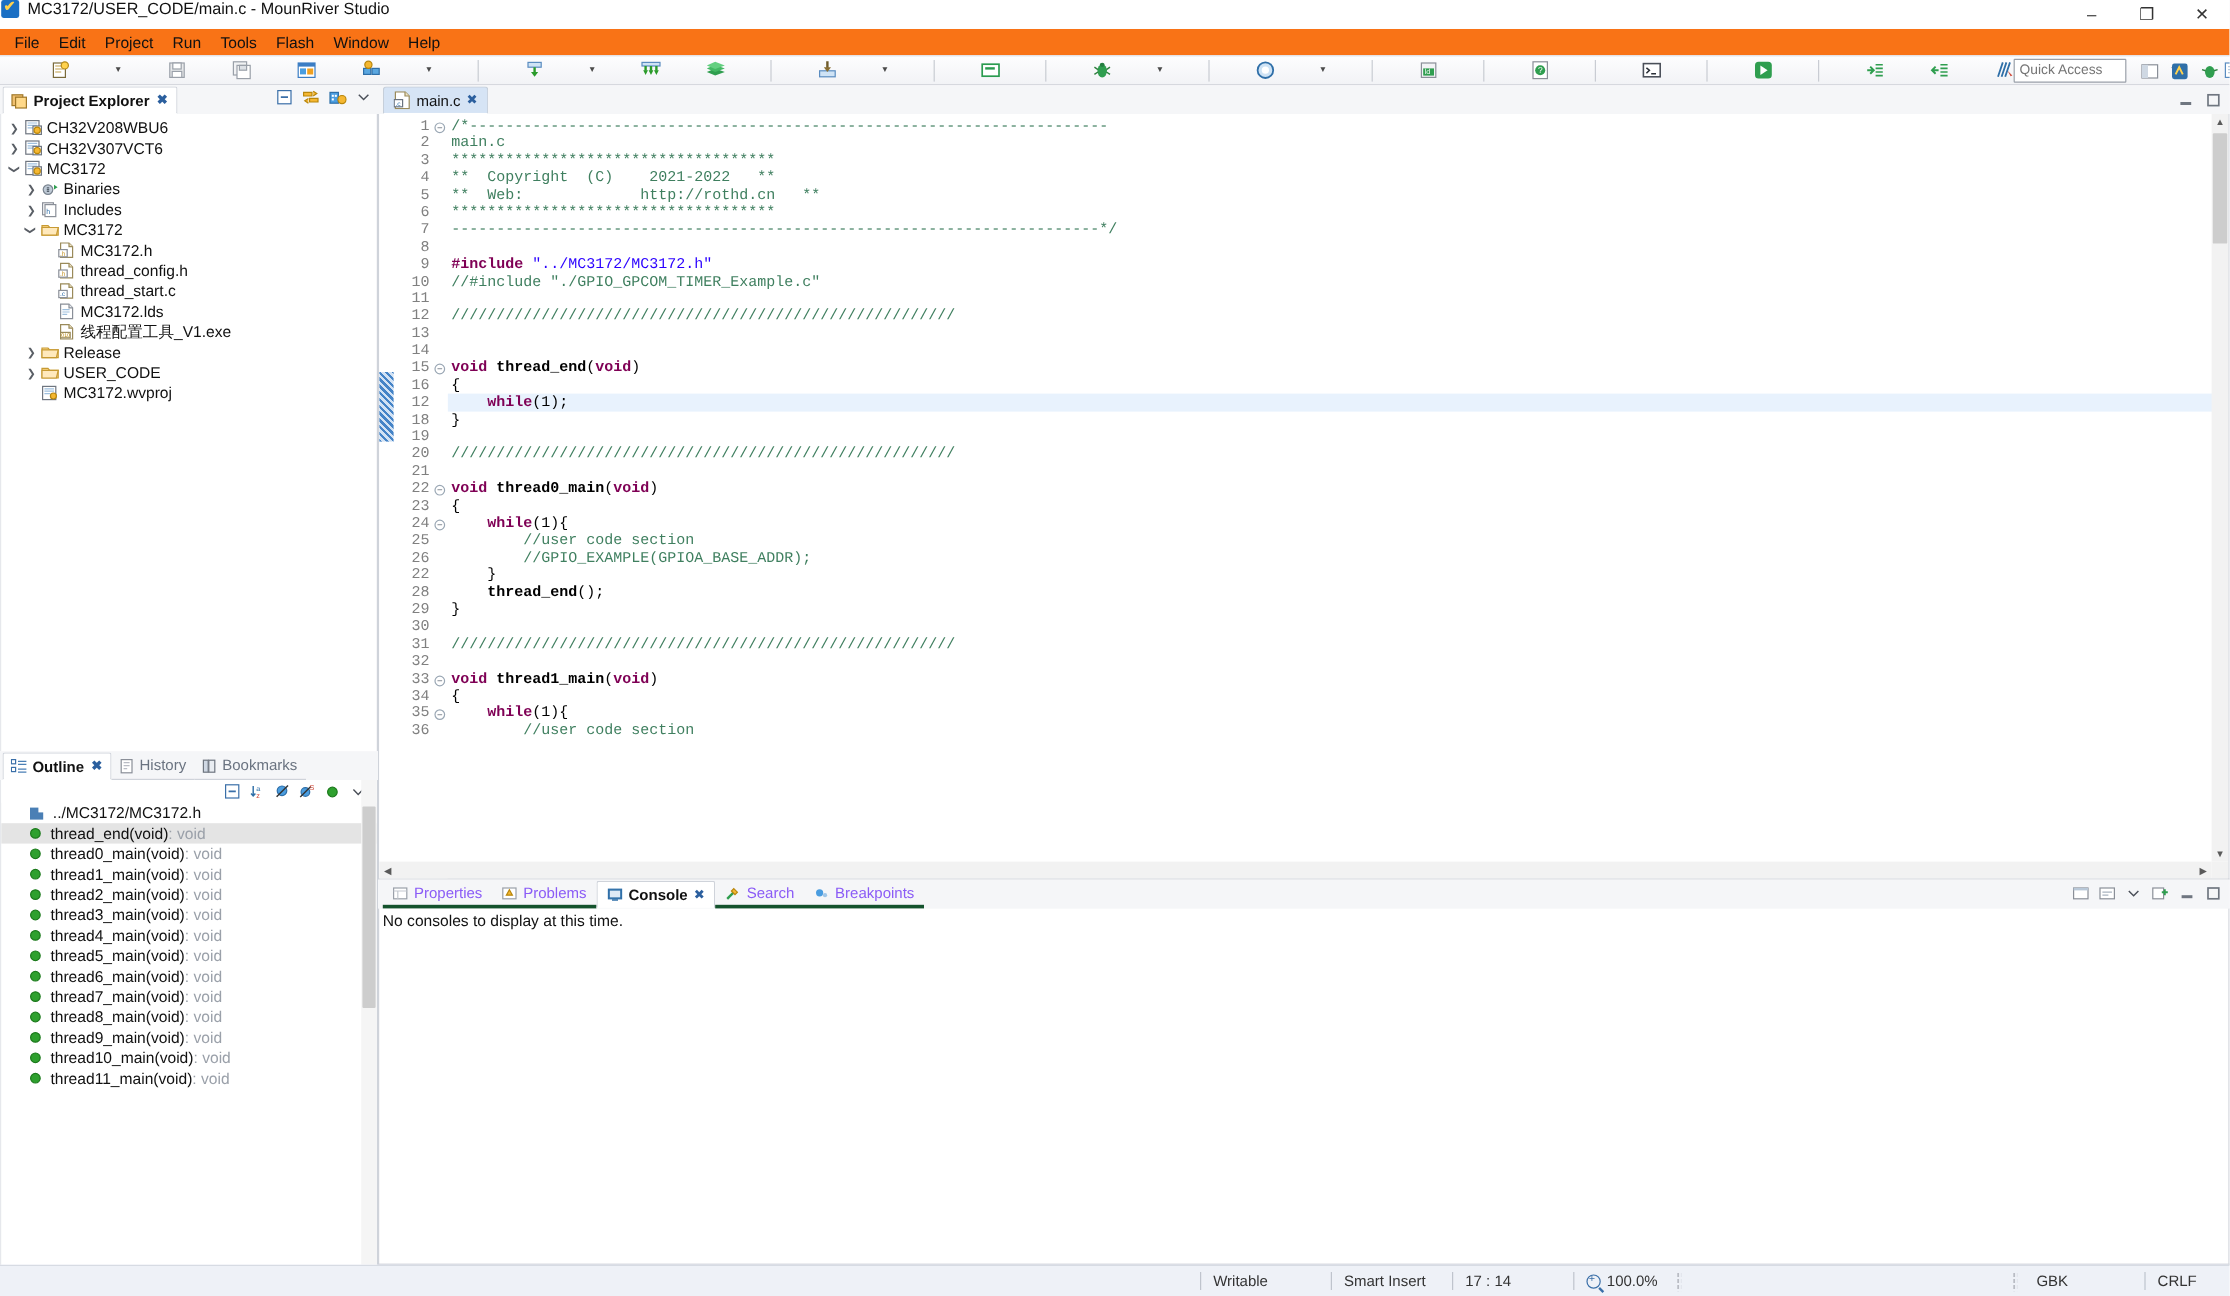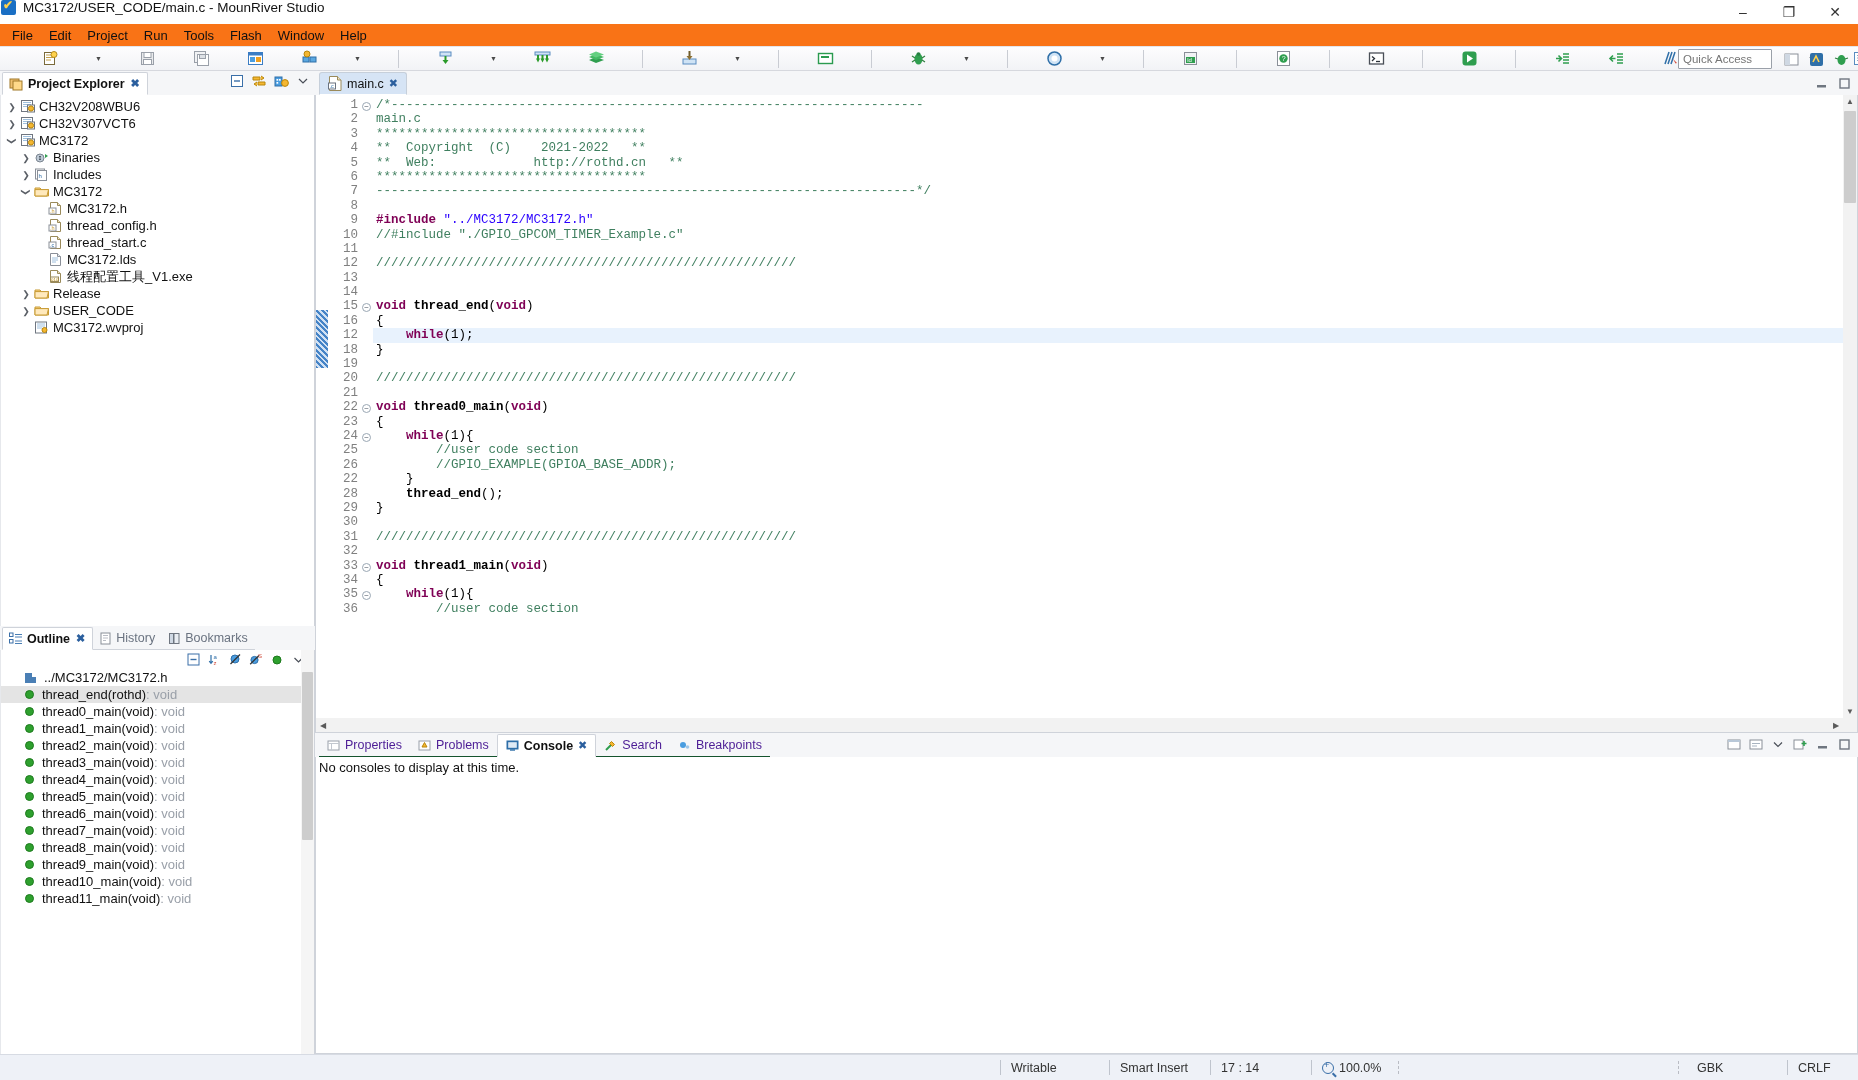--- a/index.html
+++ b/index.html
@@ -184,21 +184,21 @@
                 display:flex; align-items:center; justify-content:space-between; }
   .ed-corner  { position:absolute; right:0; bottom:0; width:14px; height:14px; background:#f2f2f2;}
   .arrowbtn { width:14px; height:13px; display:flex; align-items:center; justify-content:center;
               font-size:8px; color:#5a5a5a; }
 
   
   .console-area { display:flex; flex-direction:column; min-height:0; }
   .ctabs { height:24px; display:flex; align-items:flex-end; background:#f5f6f8; position:relative; padding-left:4px;}
   .ctab {
     display:flex; align-items:center; gap:5px; height:23px; padding:0 8px;
-    font-size:12.5px; color:#4c1d95; border-bottom:1px solid #14532d;
+    font-size:12.5px; color:#8b5cf6; border-bottom:3px solid #14532d;
   }
   .ctab.active {
     background:#ffffff; color:#111; font-weight:bold;
     border:1px solid #cfd3da; border-bottom:1px solid #ffffff; border-radius:2px 2px 0 0;
   }
   .ctab .x { color:#2b5f9e; font-size:11px; font-weight:normal;}
   .ctab-tools { position:absolute; right:6px; top:3px; display:flex; gap:6px; align-items:center;}
   .console-body {
     flex:1; background:#ffffff; border:1px solid #cfd3da; border-top:none;
     padding:3px 0 0 3px; font-size:13px; color:#111; min-height:0;
@@ -762,21 +762,21 @@
                 </svg>
             </div>
           </div>
           <div class="olist" id="outline-list">
               <div class="orow">
                 <span class="osq"></span>
                 <span class="oname">../MC3172/MC3172.h</span>
               </div>
               <div class="orow sel">
                 <span class="odot"></span>
-                <span class="oname">thread_end(rothd)</span>
+                <span class="oname">thread_end(void)</span>
                 <span class="otype"> : void</span>
               </div>
               <div class="orow">
                 <span class="odot"></span>
                 <span class="oname">thread0_main(void)</span>
                 <span class="otype"> : void</span>
               </div>
               <div class="orow">
                 <span class="odot"></span>
                 <span class="oname">thread1_main(void)</span>

